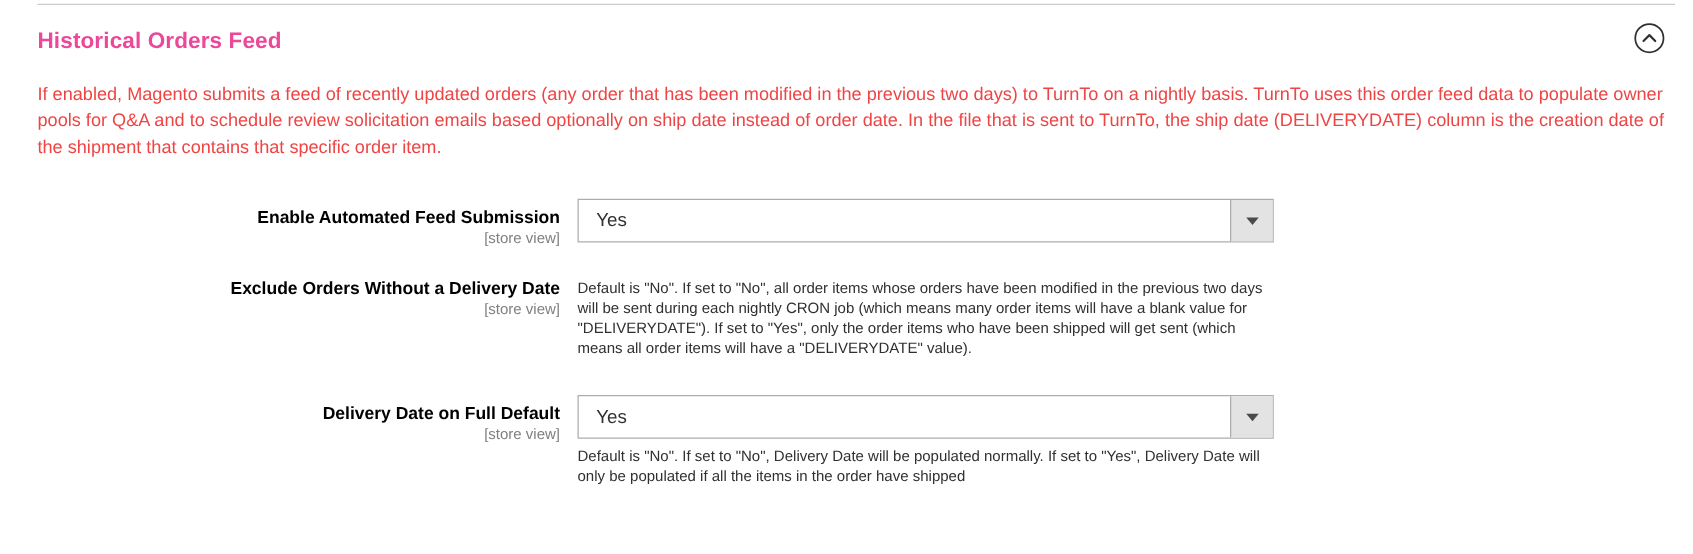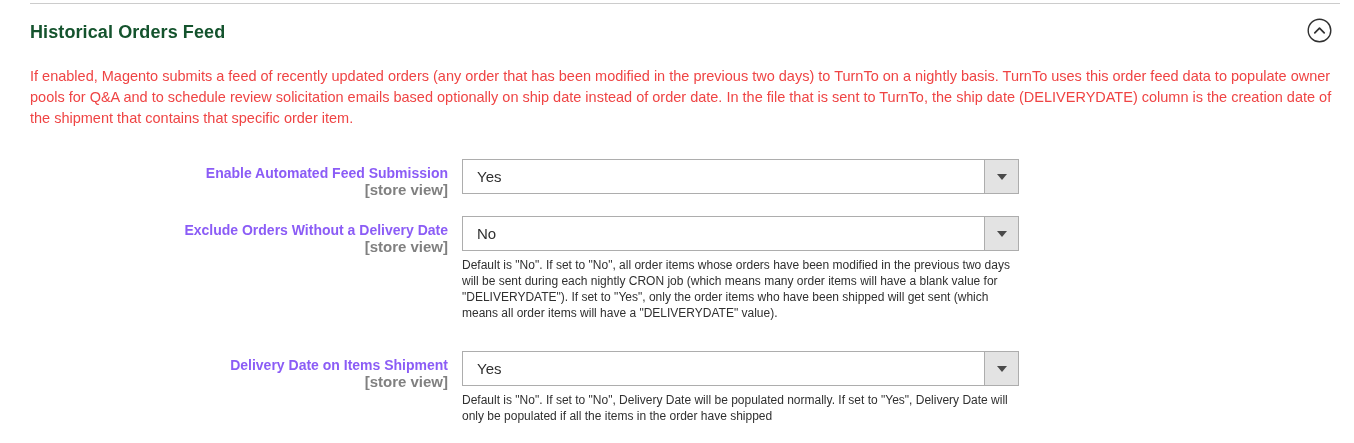--- a/index.html
+++ b/index.html
@@ -17,21 +17,21 @@
   .section-header {
     display: flex;
     justify-content: space-between;
     align-items: center;
     padding-top: 10px;
     height: 46px;
   }
   .section-title {
     font-size: 18px;
     font-weight: 700;
-    color: #14532d;
+    color: #ec4899;
     letter-spacing: 0.1px;
   }
   .collapse-btn {
     width: 25px; height: 25px;
     display: flex; align-items: center; justify-content: center;
     background: transparent;
     border: none;
     cursor: pointer;
     margin-right: 8px;
   }
@@ -51,30 +51,29 @@
   .label-col {
     width: 418px;
     margin-right: 14px;
     text-align: right;
     padding-top: 6px;
   }
   .field-label {
     display: block;
     font-size: 14px;
     font-weight: 700;
-    color: #8b5cf6;
+    color: #000000;
     line-height: 17px;
   }
   .field-scope {
     display: block;
-    font-size: 15px;
+    font-size: 12px;
     color: #808080;
     margin-top: 2px;
     line-height: 12px;
-    font-weight: bold;
   }
   .control-col { width: 557px; }
   .select {
     display: flex;
     width: 557px;
     height: 35px;
     border: 1px solid #adadad;
     background: #ffffff;
     cursor: pointer;
   }
@@ -144,33 +143,27 @@
         </div>
       </div>
     </div>
 
     <div class="field-row">
       <div class="label-col">
         <span class="field-label">Exclude Orders Without a Delivery Date</span>
         <span class="field-scope">[store view]</span>
       </div>
       <div class="control-col">
-        <div class="select">
-          <span class="select-value">No</span>
-          <span class="select-arrow-box">
-              <span class="triangle"></span>
-            </span>
-        </div>
         <p class="field-note">Default is "No". If set to "No", all order items whose orders have been modified in the previous two days will be sent during each nightly CRON job (which means many order items will have a blank value for "DELIVERYDATE"). If set to "Yes", only the order items who have been shipped will get sent (which means all order items will have a "DELIVERYDATE" value).</p>
       </div>
     </div>
 
     <div class="field-row">
       <div class="label-col">
-        <span class="field-label">Delivery Date on Items Shipment</span>
+        <span class="field-label">Delivery Date on Full Default</span>
         <span class="field-scope">[store view]</span>
       </div>
       <div class="control-col">
         <div class="select">
           <span class="select-value">Yes</span>
           <span class="select-arrow-box">
               <span class="triangle"></span>
             </span>
         </div>
         <p class="field-note">Default is "No". If set to "No", Delivery Date will be populated normally. If set to "Yes", Delivery Date will only be populated if all the items in the order have shipped</p>

